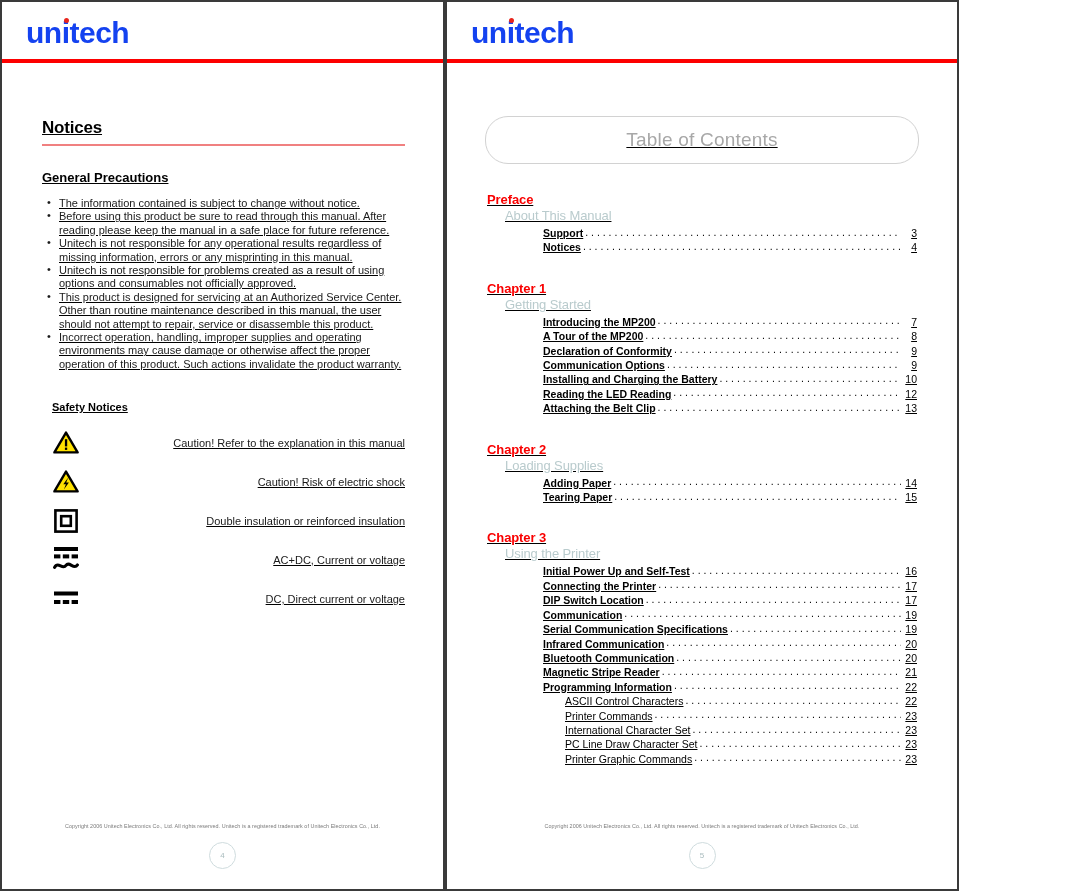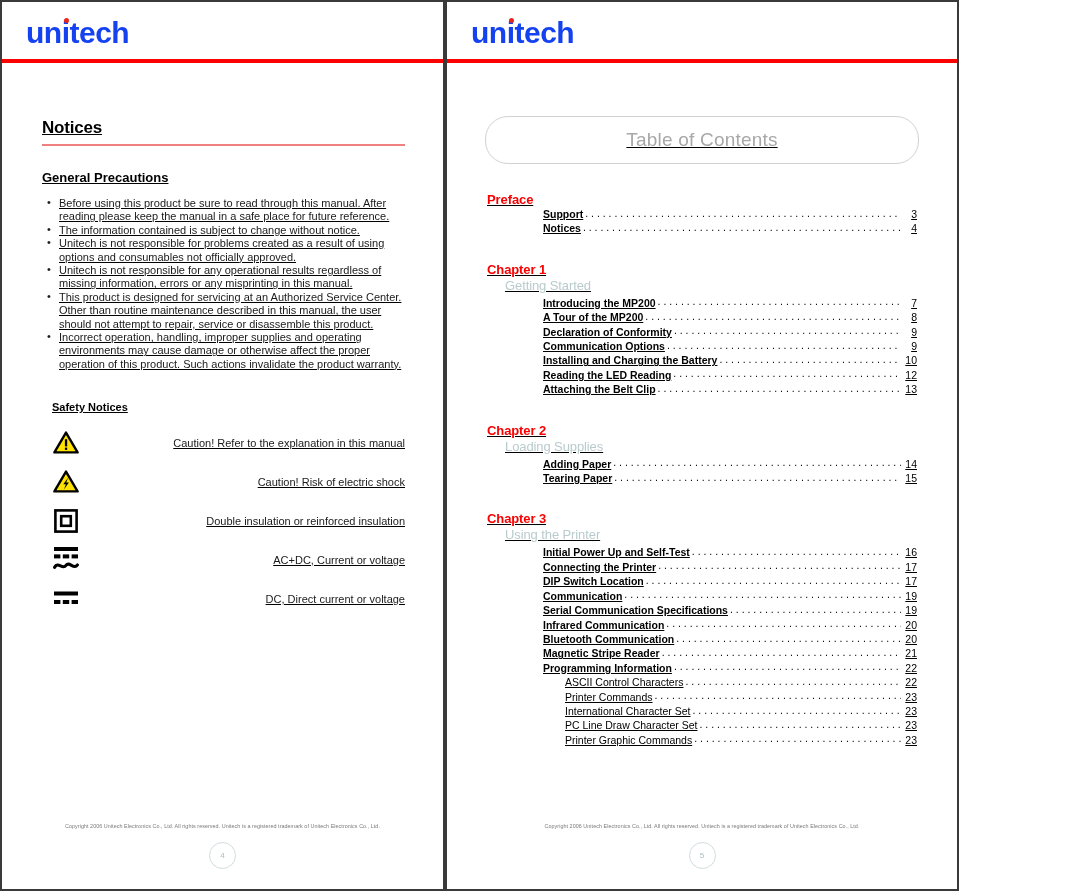--- a/index.html
+++ b/index.html
@@ -272,24 +272,24 @@
     </div>
 
     <div class="page-body">
 
       <div class="notices-title">Notices</div>
       <div class="notices-rule"></div>
 
       <div class="subhead">General Precautions</div>
 
       <ul class="bullets">
+        <li>The information contained is subject to change without notice.</li>
         <li>Before using this product be sure to read through this manual. After reading please keep the manual in a safe place for future reference.</li>
-        <li>The information contained is subject to change without notice.</li>
+        <li>Unitech is not responsible for any operational results regardless of missing information, errors or any misprinting in this manual.</li>
         <li>Unitech is not responsible for problems created as a result of using options and consumables not officially approved.</li>
-        <li>Unitech is not responsible for any operational results regardless of missing information, errors or any misprinting in this manual.</li>
         <li>This product is designed for servicing at an Authorized Service Center. Other than routine maintenance described in this manual, the user should not attempt to repair, service or disassemble this product.</li>
         <li>Incorrect operation, handling, improper supplies and operating environments may cause damage or otherwise affect the proper operation of this product. Such actions invalidate the product warranty.</li>
       </ul>
 
       <div class="safety-head">Safety Notices</div>
 
       <div class="safety-list">
 
         <div class="safety-row">
           <span class="safety-icon">
@@ -368,20 +368,21 @@
 
     <div class="page-body">
 
       <div class="toc-banner">
         <span class="toc-banner-text">Table of Contents</span>
       </div>
 
       <div class="toc" id="toc-root">
           <div class="toc-part">
             <div class="toc-chapter">Preface</div>
+            <div class="toc-section">About This Manual</div>
             <div class="toc-entry-wrap">
               <div class="toc-entry">
                 <span class="label">Support</span>
                 <span class="leader"></span>
                 <span class="pagenum">3</span>
               </div>
               <div class="toc-entry">
                 <span class="label">Notices</span>
                 <span class="leader"></span>
                 <span class="pagenum">4</span>

